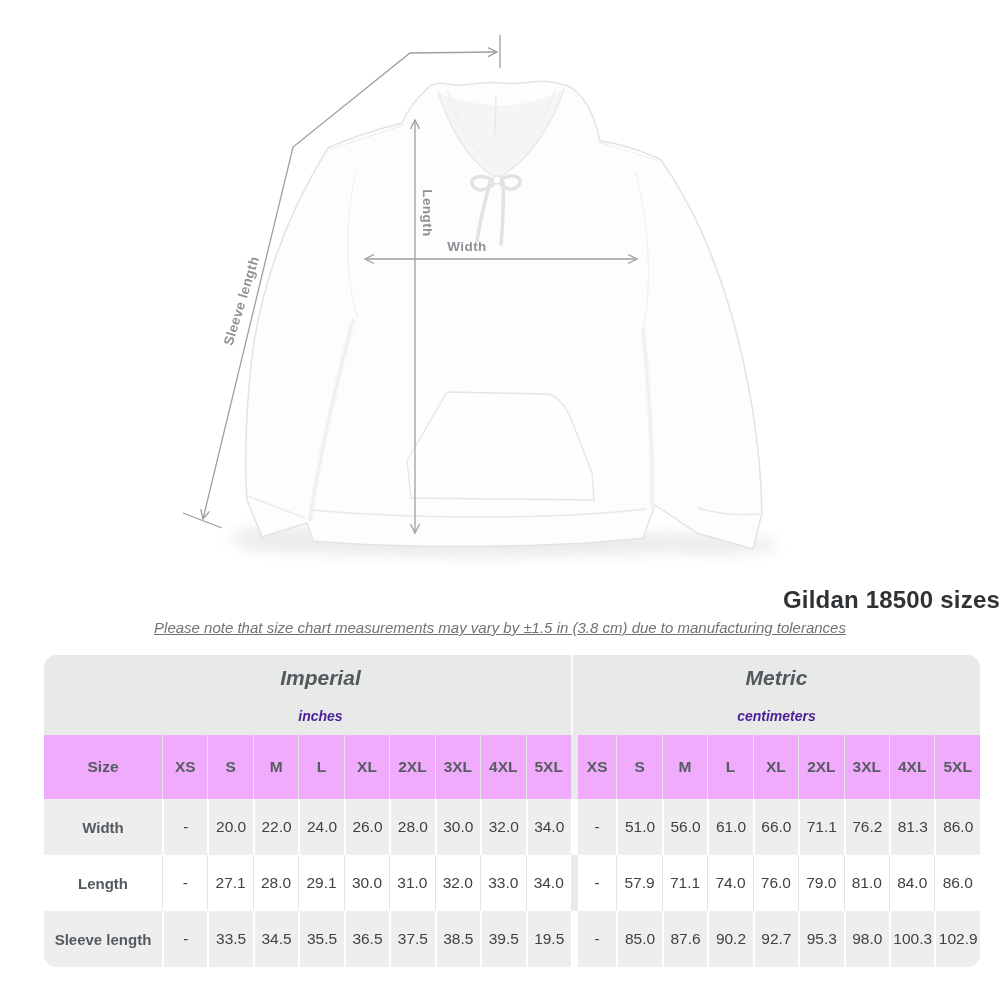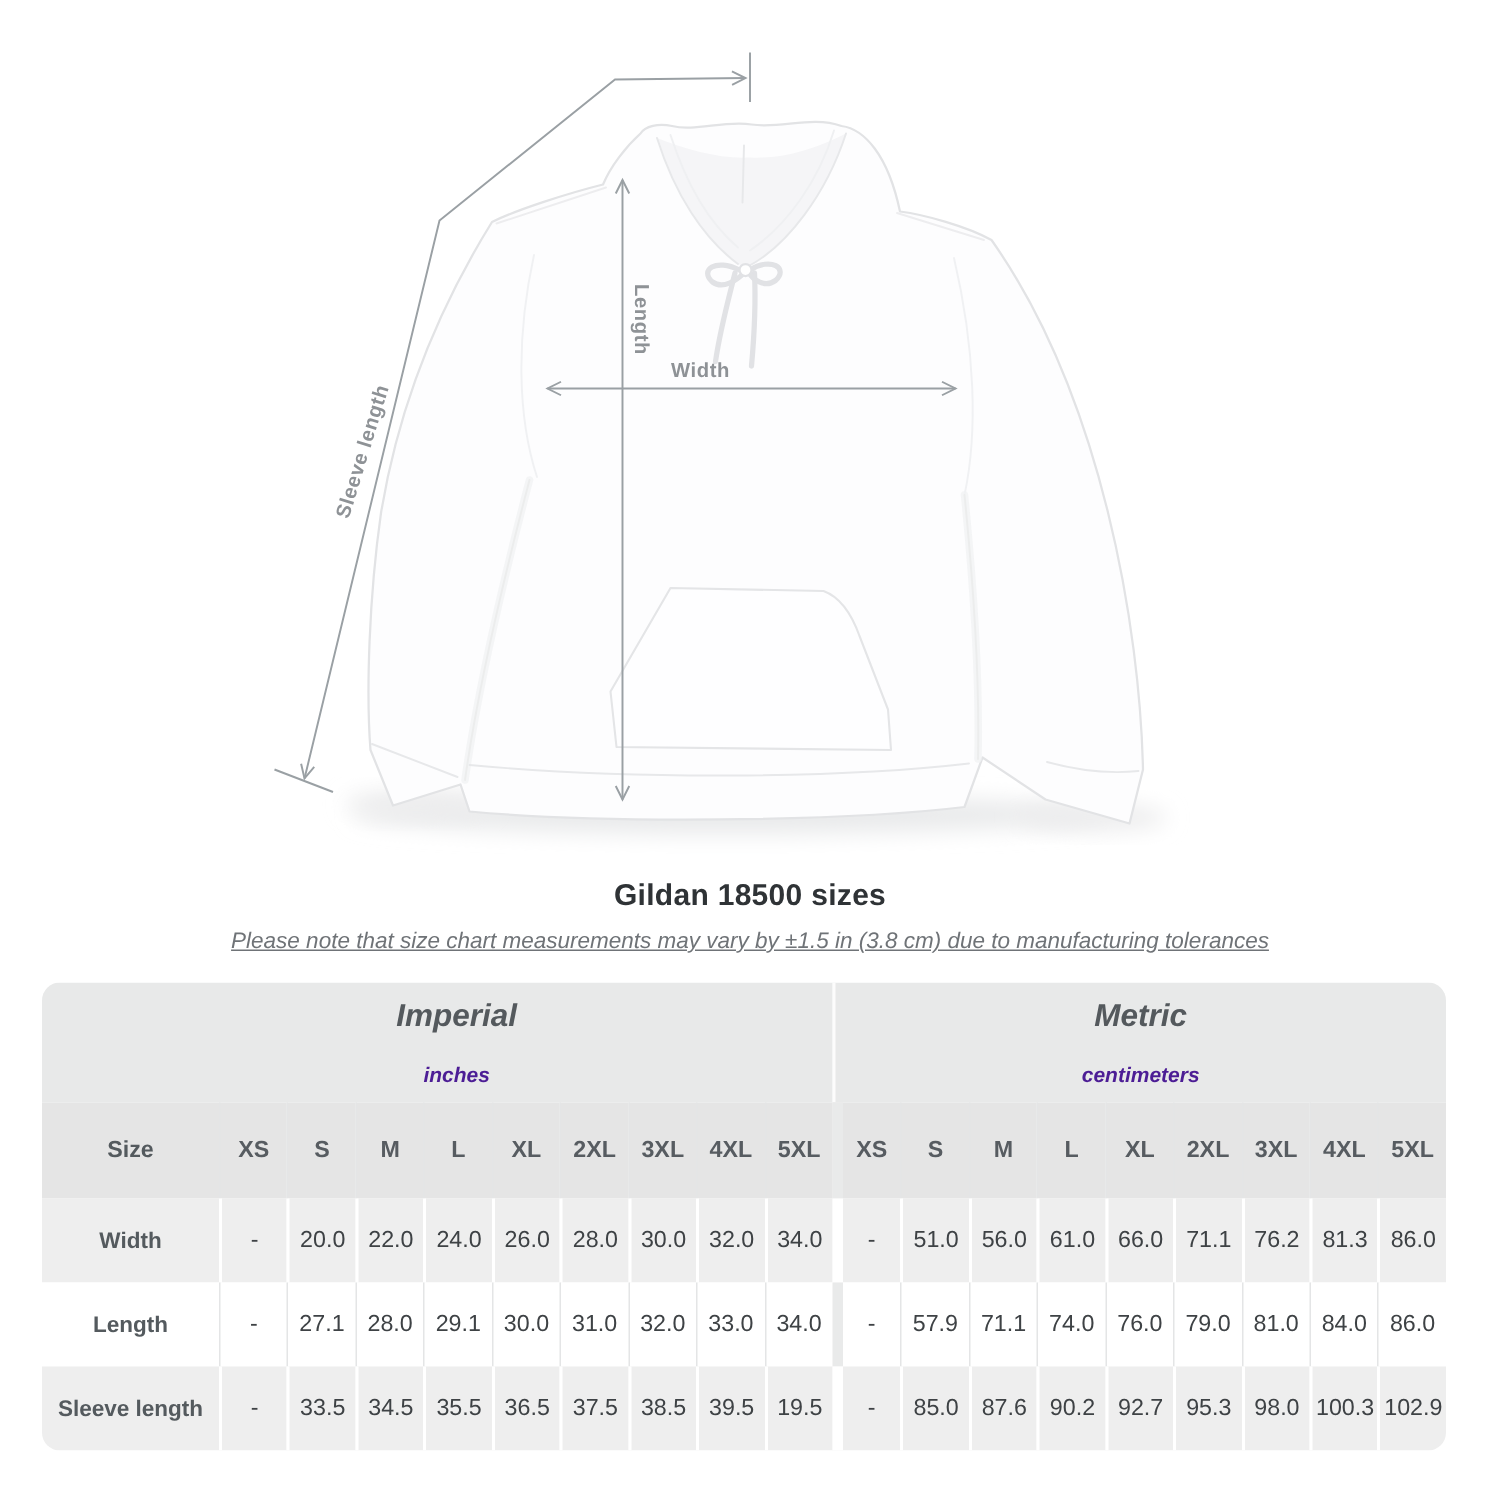--- a/index.html
+++ b/index.html
@@ -20,50 +20,50 @@
     color: #8e9296; text-align: center; width: 120px; line-height: 16px;
     white-space: nowrap;
   }
   .lbl-width  { left: 407px; top: 239px; }
   .lbl-length { left: 367px; top: 205px; transform: rotate(90deg); }
   .lbl-sleeve { left: 182px; top: 293px; transform: rotate(-73deg); }
 
   
   .title {
     position: absolute; top: 586px; left: 0; width: 1000px;
-    text-align: center; font-size: 20px; font-weight: 700; color: #2f3336;
+    text-align: right; font-size: 24px; font-weight: 700; color: #2f3336;
     letter-spacing: .2px;
   }
   .subtitle {
     position: absolute; top: 619px; left: 0; width: 1000px;
     text-align: center; font-size: 15px; font-style: italic; color: #6f7377; text-decoration: underline;
   }
 
   
   .table-wrap {
-    position: absolute; left: 28px; top: 655px; width: 936px;
+    position: absolute; left: 44px; top: 655px; width: 936px;
     border-radius: 12px; overflow: hidden; background: #ffffff;
   }
   table.sizes {
     width: 936px; table-layout: fixed;
     border-collapse: separate; border-spacing: 0;
   }
   col.c-label { width: 118px; }
   .sizes th, .sizes td {
     padding: 0; margin: 0; text-align: center; vertical-align: middle;
     font-family: "Liberation Sans", "DejaVu Sans", sans-serif;
   }
   tr.band-row { height: 80px; }
   tr.band-row th { background: #e8e9e9; vertical-align: middle; }
   th.band-imp { padding-left: 26px; }
   th.band-met { border-left: 2px solid rgba(255,255,255,.85); }
   .band-title { font-size: 21px; font-weight: 700; font-style: italic; color: #54595d; line-height: 26px; }
   .band-units { font-size: 14px; font-style: italic; color: #4c1d95; line-height: 19px; margin-top: 16px; }
 
-  tr.size-row { height: 64px; background: #e5e5e5; }
+  tr.size-row { height: 64px; background: #f0abfc; }
   tr.size-row th { font-size: 15.5px; font-weight: 700; color: #575c61; border-left: 1px solid #e4e5e6; }
   tr.size-row th.corner { border-left: none; font-size: 15.5px; color: #545a5e; }
   tr.size-row th.sec-start { border-left: 7px solid #e9eaea; }
 
   tbody tr { height: 56px; }
   tbody tr td { font-size: 15.5px; color: #3e4245; }
   tbody tr td.row-label { font-size: 15px; font-weight: 700; color: #545a5e; }
   tr.plain  { background: #ffffff; }
   tr.plain td  { border-left: 1px solid #e4e5e6; }
   tr.plain td.row-label { border-left: none; }

